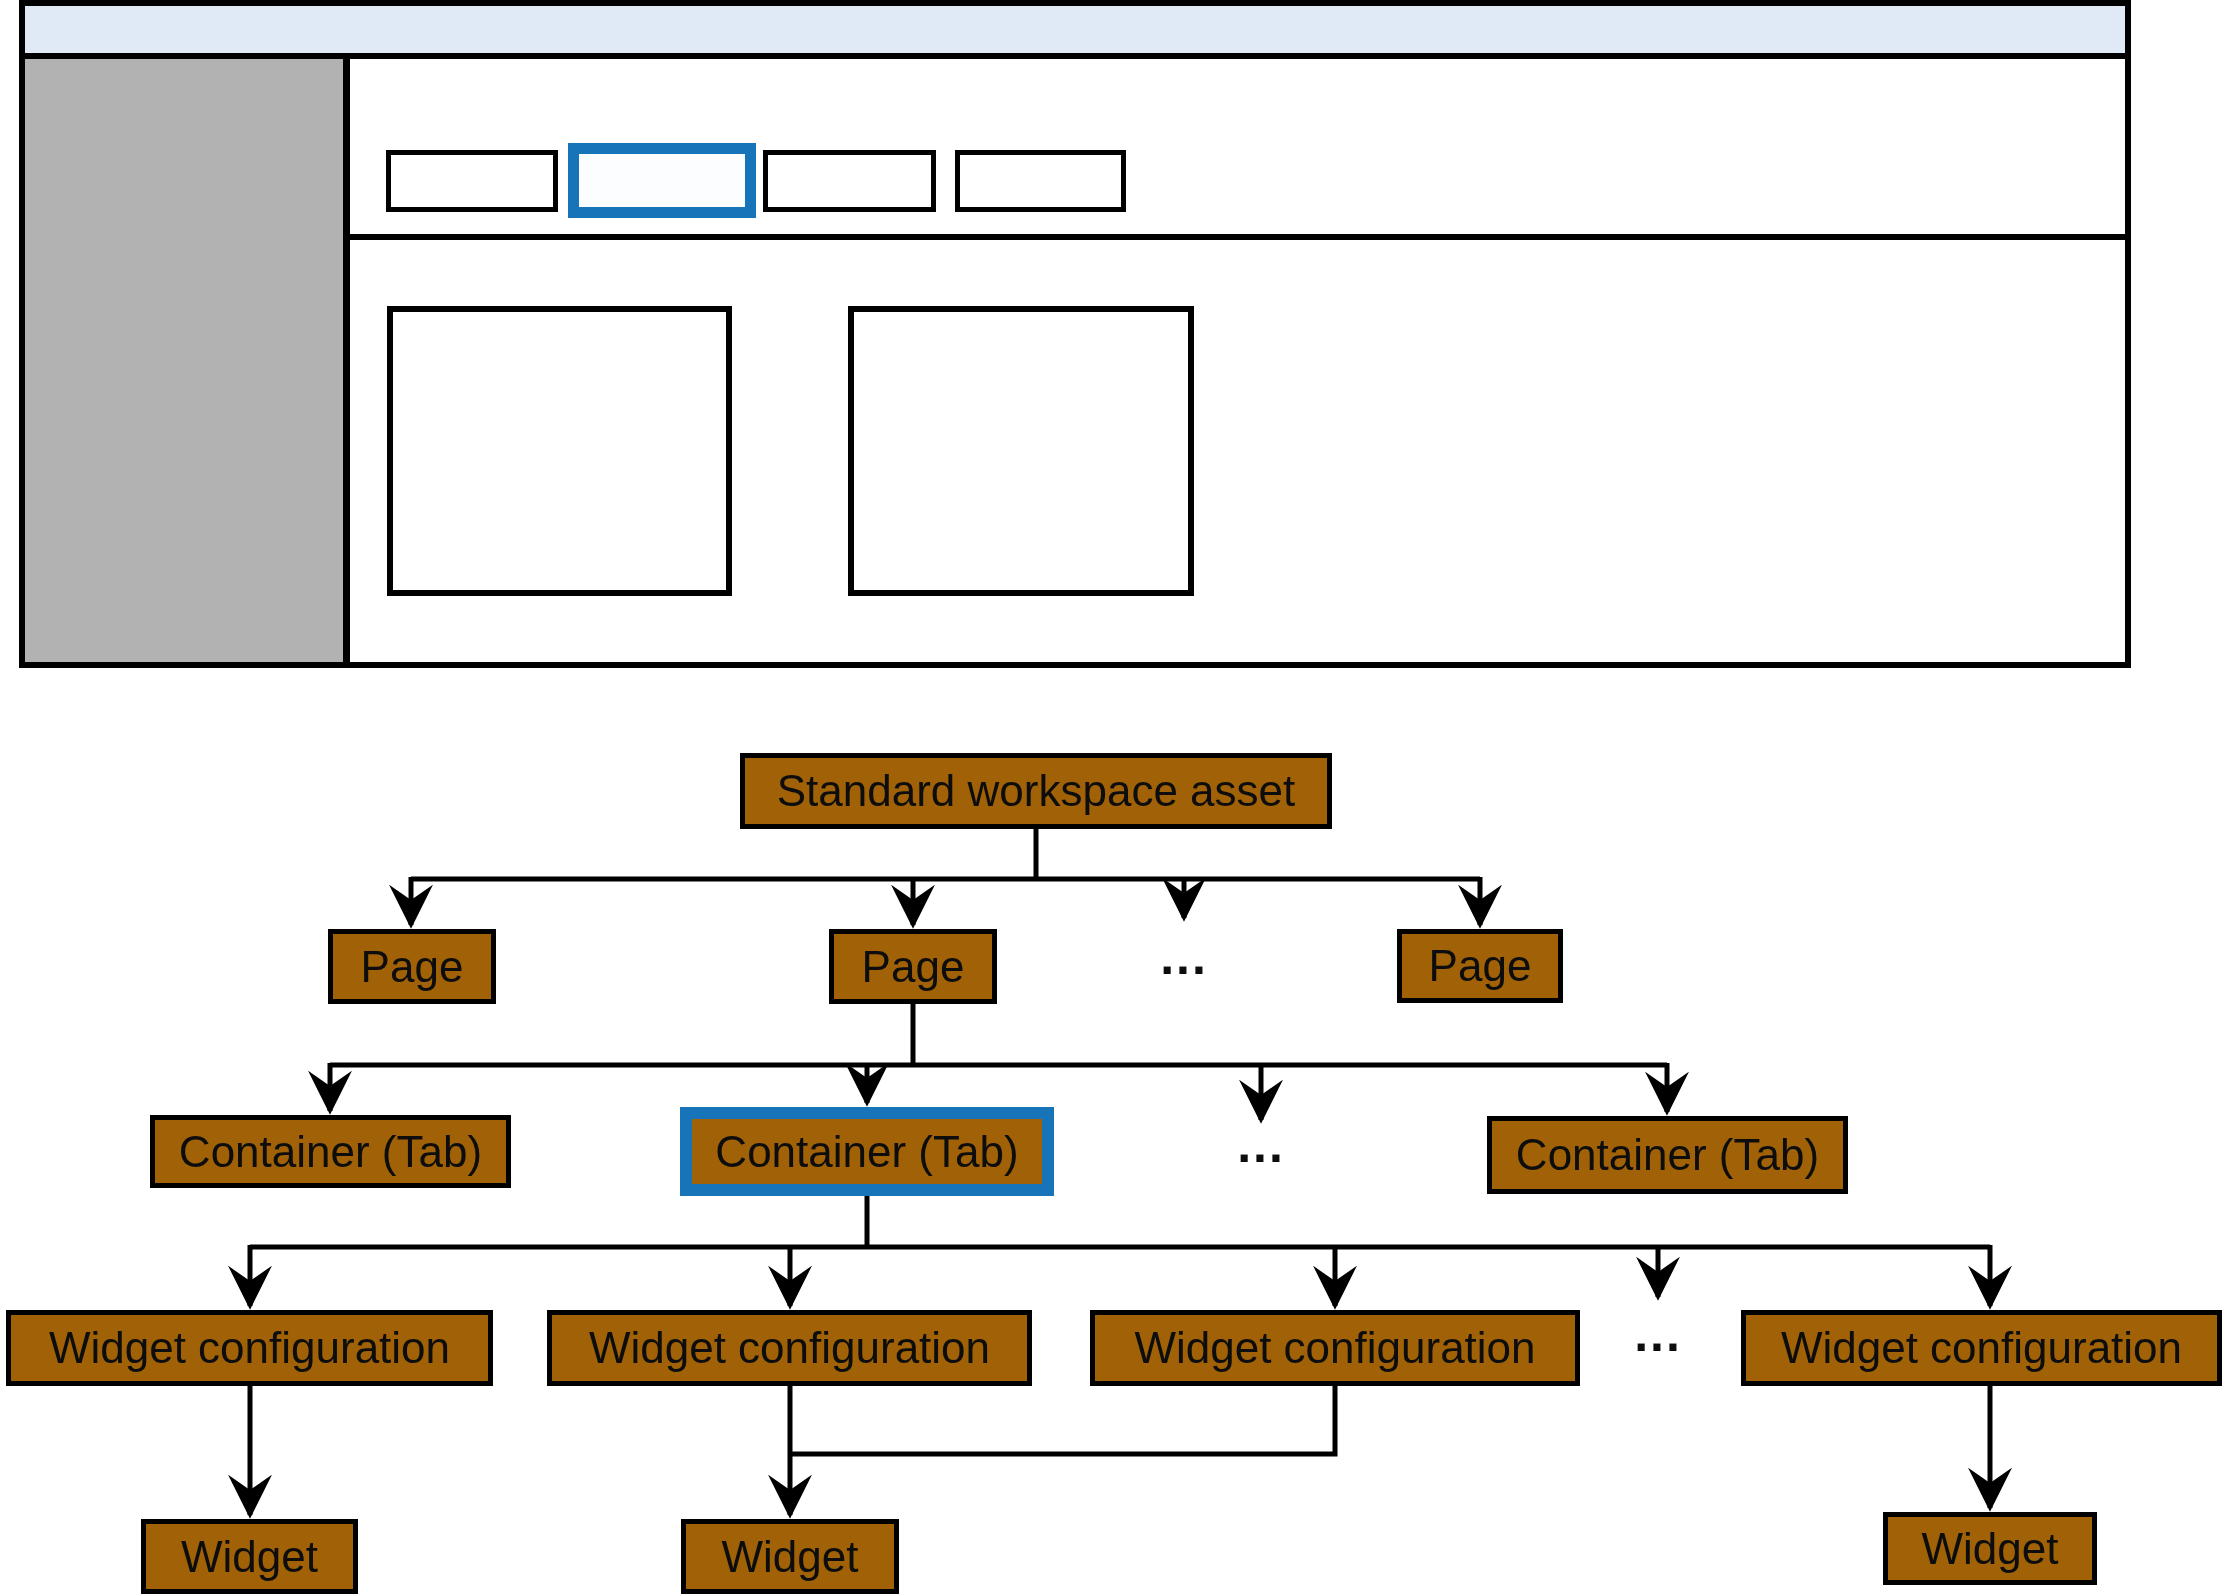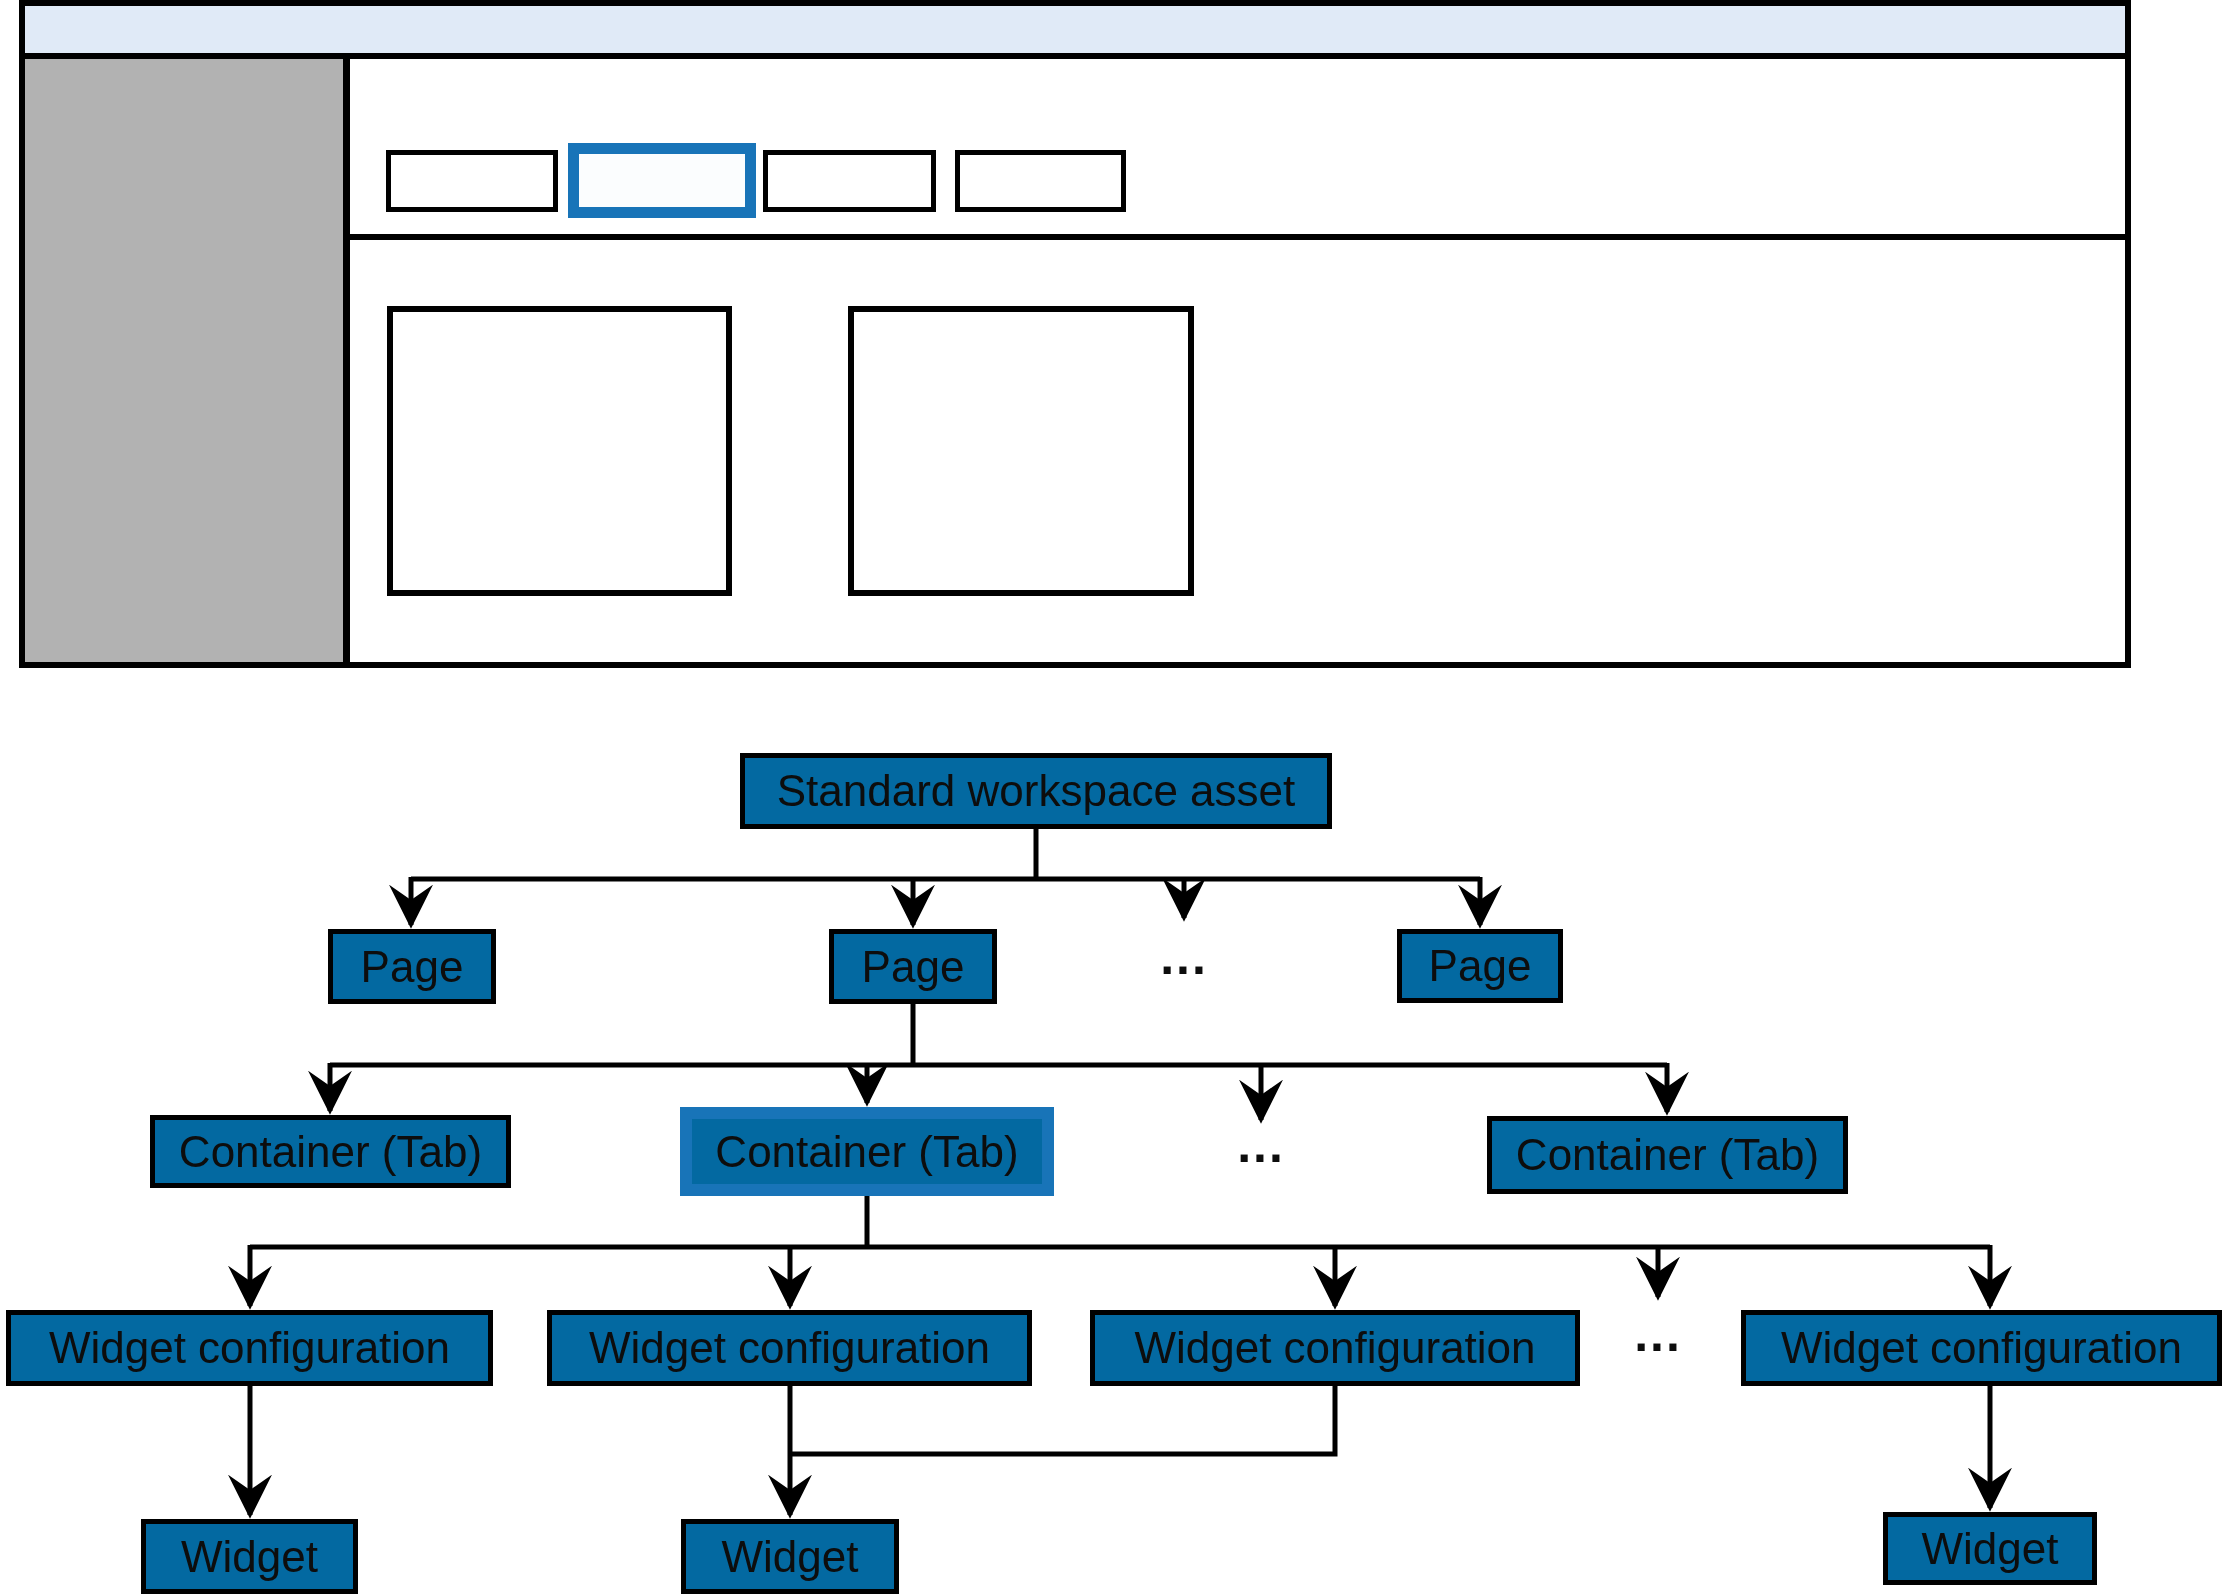--- a/index.html
+++ b/index.html
@@ -32,21 +32,21 @@
   .mock-tab{
     position:absolute;box-sizing:border-box;border:5px solid var(--outline);background:#fff;
   }
   .mock-tab.selected{border:11px solid var(--accent);background:var(--tabfill);}
   .mock-widgetbox{
     position:absolute;box-sizing:border-box;border:6px solid var(--outline);background:#fff;
   }
   
   .connectors{position:absolute;left:0;top:0;pointer-events:none;}
   .node{
-    position:absolute;box-sizing:border-box;border:5px solid var(--outline);background:#0369a1;
+    position:absolute;box-sizing:border-box;border:5px solid var(--outline);background:#a16207;
     display:flex;align-items:center;justify-content:center;
     font-size:44px;line-height:1;white-space:nowrap;
   }
   .node.selected{border:12px solid var(--accent);}
   .ellipsis{
     position:absolute;display:flex;align-items:center;justify-content:center;
     font-size:50px;font-weight:bold;letter-spacing:2px;padding-bottom:20px;box-sizing:border-box;
   }
 </style>
 </head>

